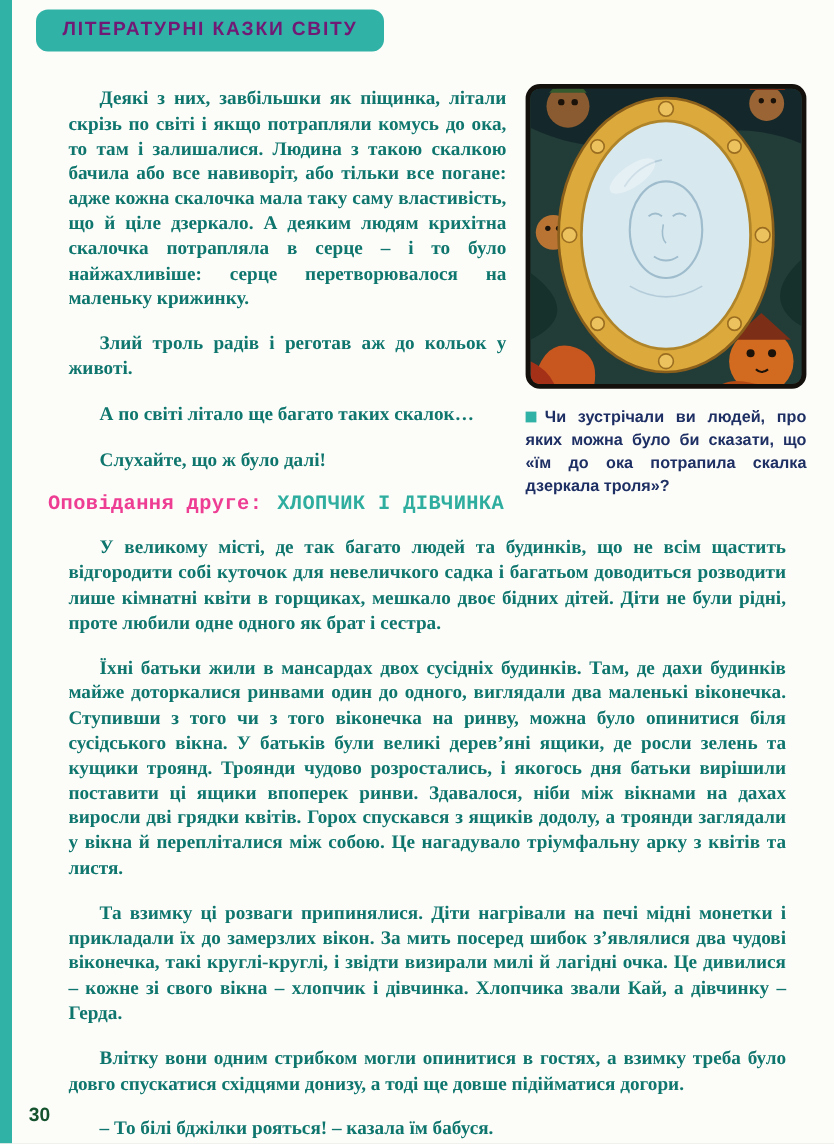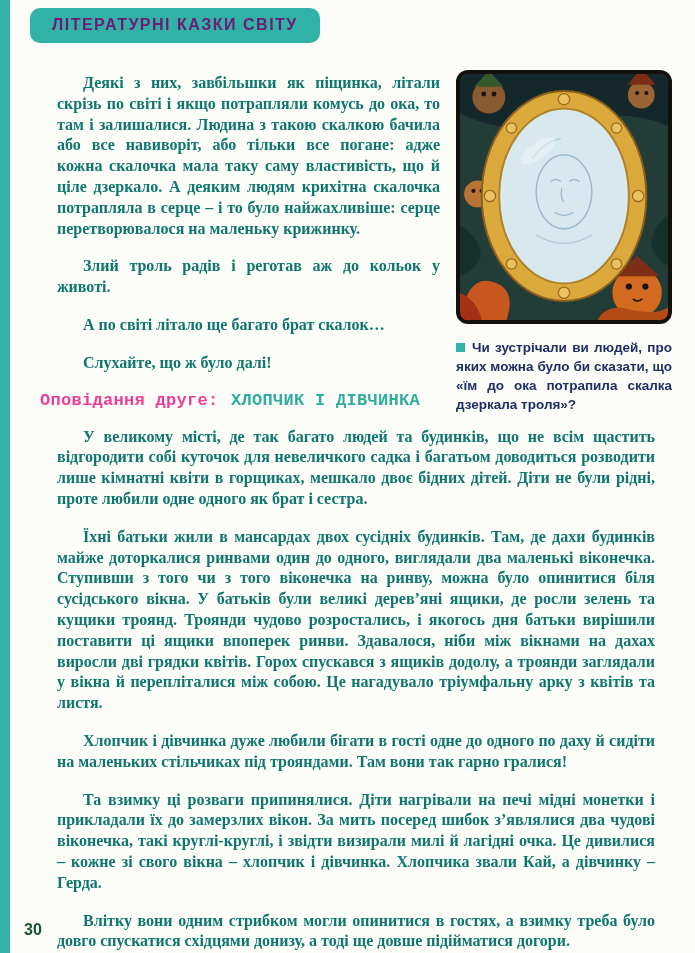--- a/index.html
+++ b/index.html
@@ -26,21 +26,21 @@
     padding:8px 22px 9px 22px;
     border-radius:10px;
     white-space:nowrap;
   }
   .content {
     position:absolute; left:40px; top:56px;
     width:632px;
   }
   .figure-block {
     float:right;
-    width:216px;
+    width:234px;
     margin:14px 0 4px 16px;
   }
   .figure-frame {
     border:4px solid #14100c;
     border-radius:12px;
     overflow:hidden;
     background:#223c38;
     height:246px;
   }
   .figure-frame svg { display:block; width:100%; height:100%; }
@@ -150,30 +150,29 @@
           <ellipse cx="76" cy="78" rx="20" ry="8" fill="#ffffff" opacity="0.35" transform="rotate(-35 76 78)"></ellipse>
         </svg>
       </div>
       <div class="caption">
         <span class="bullet"></span><span>Чи зустрічали ви людей, про яких можна було би сказати, що «їм до ока потрапила скалка дзеркала троля»?</span>
       </div>
     </aside>
 
     <p class="body-par">Деякі з них, завбільшки як піщинка, літали скрізь по світі і якщо потрапляли комусь до ока, то там і залишалися. Людина з такою скалкою бачила або все навиворіт, або тільки все погане: адже кожна скалочка мала таку саму властивість, що й ціле дзеркало. А деяким людям крихітна скалочка потрапляла в серце – і то було найжахливіше: серце перетворювалося на маленьку крижинку.</p>
     <p class="body-par">Злий троль радів і реготав аж до кольок у животі.</p>
-    <p class="body-par">А по світі літало ще багато брат скалок…</p>
+    <p class="body-par">А по світі літало ще багато таких скалок…</p>
     <p class="body-par">Слухайте, що ж було далі!</p>
 
     <h2 class="story-heading">
       <span class="heading-prefix">Оповідання друге: </span><span class="heading-title">ХЛОПЧИК І ДІВЧИНКА</span>
     </h2>
 
     <p class="body-par">У великому місті, де так багато людей та будинків, що не всім щастить відгородити собі куточок для невеличкого садка і багатьом доводиться розводити лише кімнатні квіти в горщиках, мешкало двоє бідних дітей. Діти не були рідні, проте любили одне одного як брат і сестра.</p>
     <p class="body-par">Їхні батьки жили в мансардах двох сусідніх будинків. Там, де дахи будинків майже доторкалися ринвами один до одного, виглядали два маленькі віконечка. Ступивши з того чи з того віконечка на ринву, можна було опинитися біля сусідського вікна. У батьків були великі дерев’яні ящики, де росли зелень та кущики троянд. Троянди чудово розростались, і якогось дня батьки вирішили поставити ці ящики впоперек ринви. Здавалося, ніби між вікнами на дахах виросли дві грядки квітів. Горох спускався з ящиків додолу, а троянди заглядали у вікна й перепліталися між собою. Це нагадувало тріумфальну арку з квітів та листя.</p>
-    <p class="body-par">Хлопчик і дівчинка дуже любили бігати в гості одне до одного по даху й сидіти на маленьких стільчиках під трояндами. Там вони так гарно гралися!</p>
     <p class="body-par">Та взимку ці розваги припинялися. Діти нагрівали на печі мідні монетки і прикладали їх до замерзлих вікон. За мить посеред шибок з’являлися два чудові віконечка, такі круглі-круглі, і звідти визирали милі й лагідні очка. Це дивилися – кожне зі свого вікна – хлопчик і дівчинка. Хлопчика звали Кай, а дівчинку – Герда.</p>
     <p class="body-par">Влітку вони одним стрибком могли опинитися в гостях, а взимку треба було довго спускатися східцями донизу, а тоді ще довше підійматися догори.</p>
     <p class="body-par">– То білі бджілки рояться! – казала їм бабуся.</p>
     <p class="body-par">Надворі падав сніг.</p>
 
   </div>
 
   <div class="page-number">30</div>
 
 </div>

